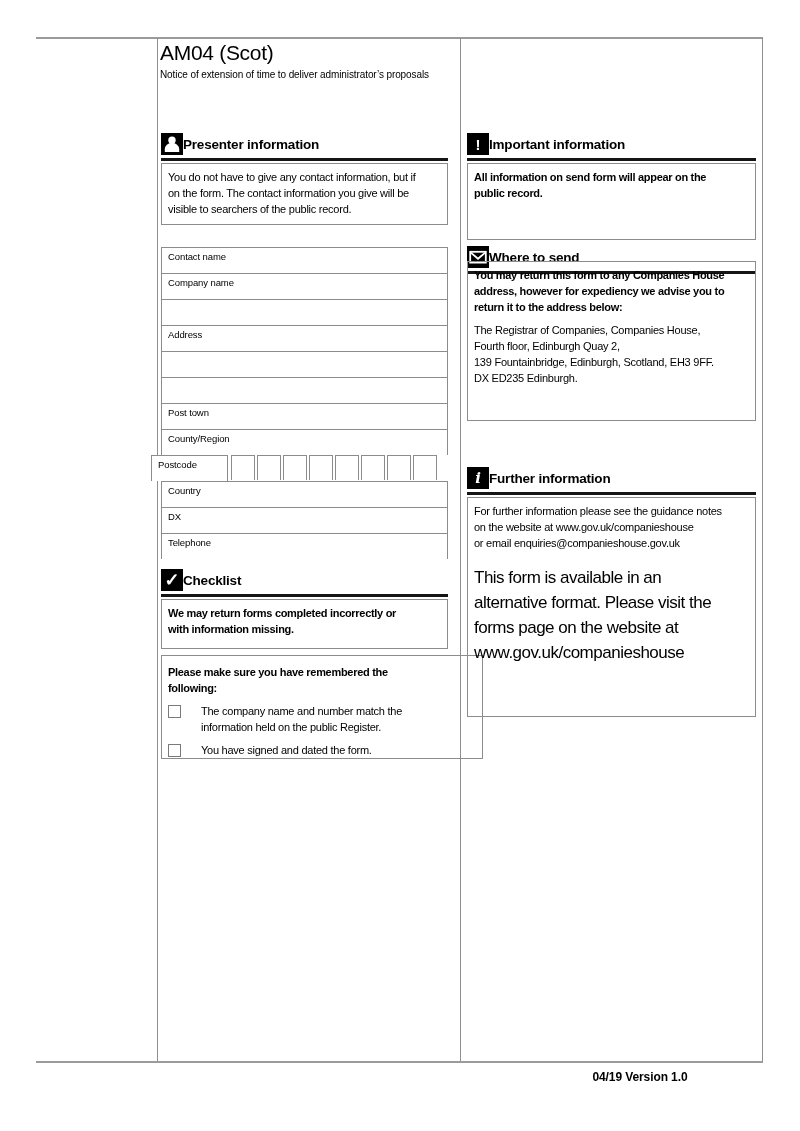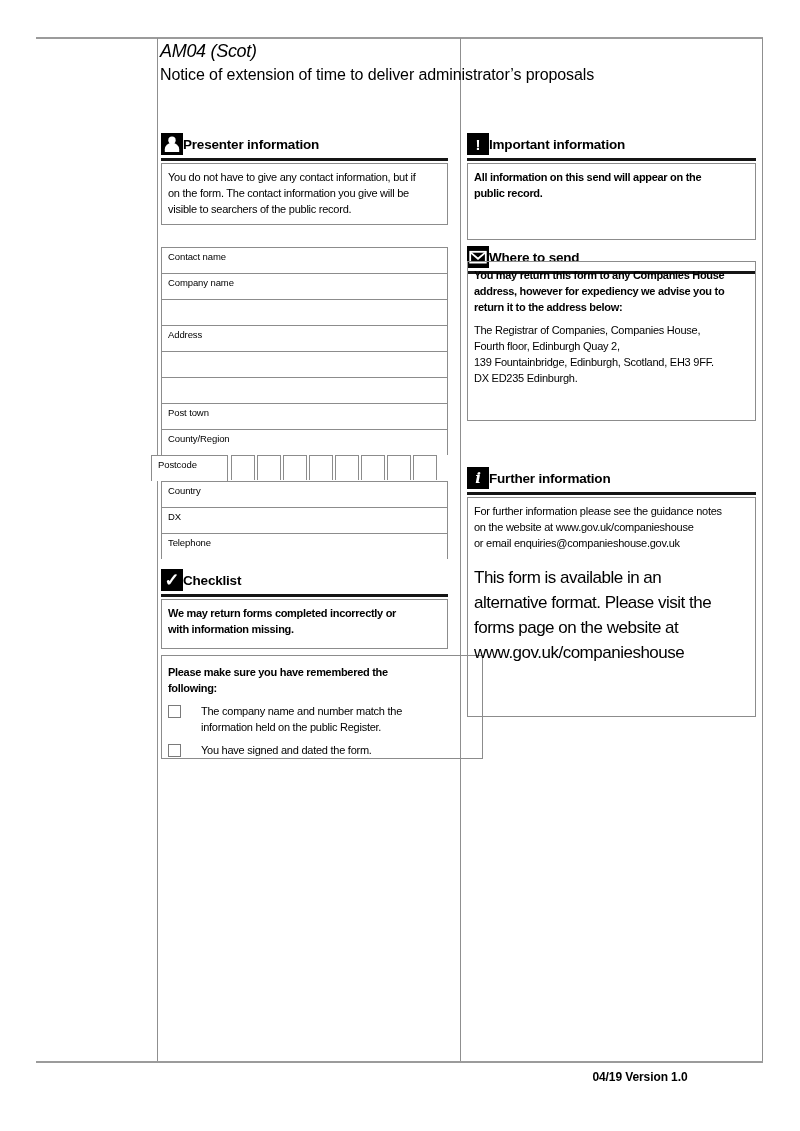--- a/index.html
+++ b/index.html
@@ -3,22 +3,22 @@
 <meta charset="utf-8">
 <style>
   html,body { margin:0; padding:0; }
   body {
     width:800px; height:1131px; position:relative; background:#fff; color:#000;
     font-family:"Liberation Sans", sans-serif; font-size:11px; overflow:hidden;
   }
   .hrule { position:absolute; height:2px; background:#9b9b9b; left:36px; width:727px; }
   .vrule { position:absolute; width:1px; background:#8f8f8f; top:38px; height:1023px; }
   .title-block { position:absolute; left:160px; top:41px; }
-  .form-title { font-size:18px; font-weight:400; letter-spacing:-0.3px; margin:0;font-style:italic; }
-  .form-subtitle { font-size:16px; margin-top:4px; letter-spacing:-0.1px; }
+  .form-title { font-size:21px; font-weight:400; letter-spacing:-0.3px; margin:0; }
+  .form-subtitle { font-size:10px; margin-top:4px; letter-spacing:-0.1px; }
 
   .sec-head { position:absolute; display:flex; align-items:center; height:22px; }
   .icon-box { width:22px; height:22px; background:#000; color:#fff; flex:none;
               display:flex; align-items:center; justify-content:center; overflow:hidden; }
   .sec-title { font-size:13.5px; font-weight:700; letter-spacing:-0.2px; white-space:nowrap; }
   .sec-rule { position:absolute; height:2.5px; background:#151515; }
 
   .box { position:absolute; border:1px solid #8c8c8c; box-sizing:border-box;
          padding:5px 4px 0 6px; }
   .ln { line-height:16px; white-space:nowrap; letter-spacing:-0.25px; }
@@ -153,21 +153,21 @@
 </div>
 
 <div class="sec-head" style="left:467px;top:133px;width:289px">
   <span class="icon-box">
       <span class="excl">!</span>
     </span>
   <span class="sec-title">Important information</span>
 </div>
 <div class="sec-rule" style="left:467px;top:158px;width:289px"></div>
 <div class="box" style="left:467px;top:163px;width:289px;height:77px">
-  <div class="ln b">All information on this send will appear on the</div>
+  <div class="ln b">All information on send form will appear on the</div>
   <div class="ln b">public record.</div>
 </div>
 
 <div class="sec-head" style="left:467px;top:246px;width:289px">
   <span class="icon-box">
     <svg width="22" height="22" viewBox="0 0 22 22">
       <rect x="3.2" y="5.8" width="15.6" height="10.8" fill="none" stroke="#fff" stroke-width="1.8"></rect>
       <path d="M3.8 6.6 L11 12.8 L18.2 6.6" fill="none" stroke="#fff" stroke-width="1.8"></path>
     </svg>
   </span>

